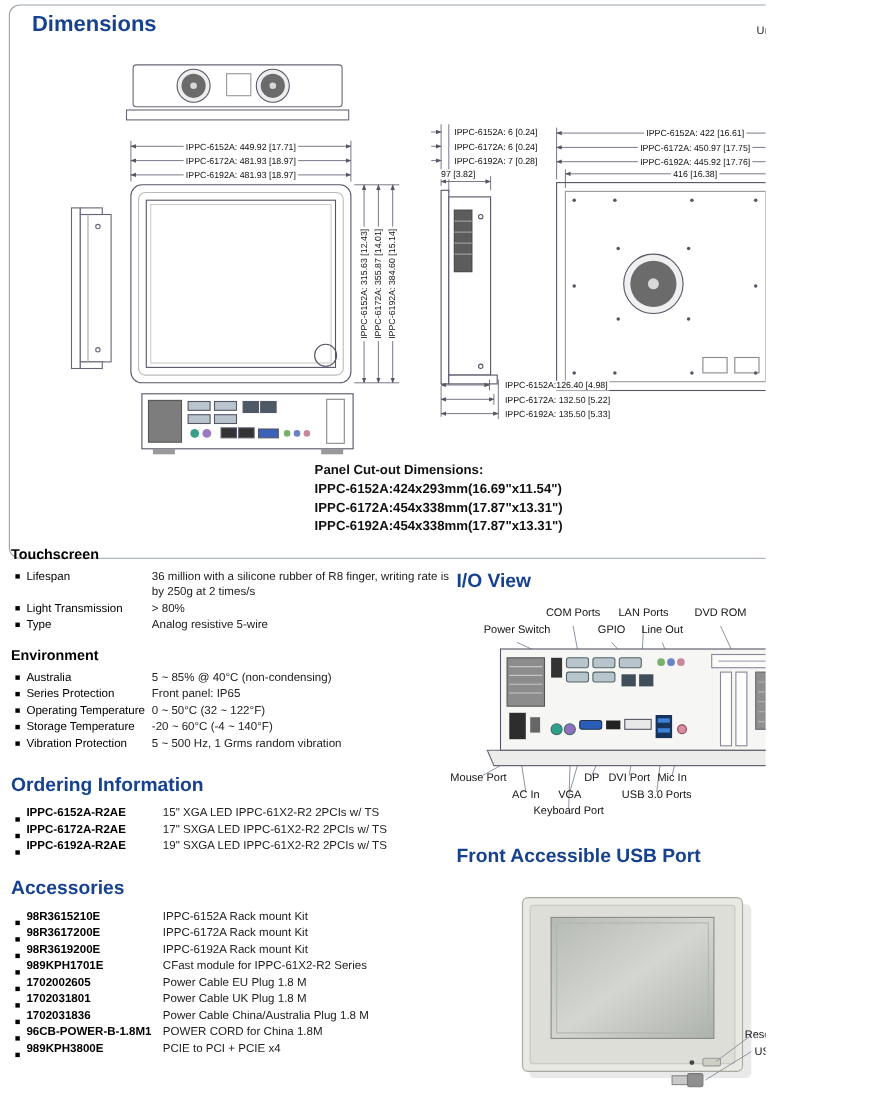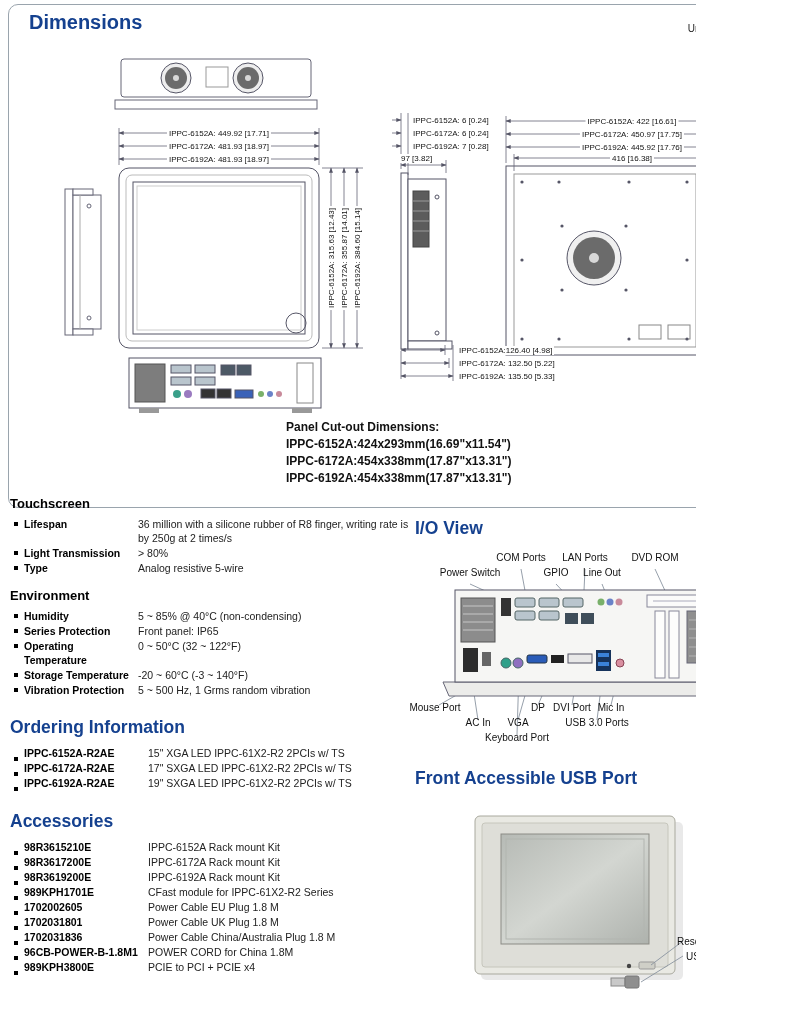--- a/index.html
+++ b/index.html
@@ -22,21 +22,21 @@
   .cutout { position:absolute; left:277px; top:414px; font-size:12px;
             font-weight:bold; color:#111; line-height:17px; }
   
   .left-col { position:absolute; left:10px; top:496px; width:400px; }
   .h-black { margin:0 0 6px 0; font-size:13px; font-weight:bold; color:#000; }
   .h-black.mt { margin-top:13px; }
   .h-blue { margin:20px 0 8px 0; font-size:17.5px; font-weight:bold; color:#15418f; }
   .spec-row { display:flex; align-items:flex-start; font-size:10.5px;
               line-height:14px; margin-bottom:1px; color:#222; }
   .bullet { flex:none; width:4px; height:4px; background:#000; margin:5px 6px 0 4px; }
-  .spec-label { flex:none; width:114px; font-weight:bold; color:#000; }
+  .spec-label { flex:none; width:114px; font-weight:normal; color:#000; }
   .spec-value { flex:1; }
   .part-row { display:flex; align-items:flex-end; font-size:10.5px;
               line-height:15px; color:#222; }
   .part { flex:none; width:124px; font-weight:bold; color:#000; }
   .desc { flex:1; }
   
   .right-col { position:absolute; left:415px; top:518px; width:370px; height:496px; }
   .h-blue-abs { position:absolute; left:0; margin:0; font-size:17.5px;
                 font-weight:bold; color:#15418f; }
   .io-diagram { position:absolute; left:0; top:32px; width:370px; height:214px; }
@@ -254,37 +254,37 @@
     </div>
     <div class="spec-row">
       <span class="bullet"></span>
       <span class="spec-label">Type</span>
       <span class="spec-value">Analog resistive 5-wire</span>
     </div>
 
     <h3 class="h-black mt">Environment</h3>
     <div class="spec-row">
       <span class="bullet"></span>
-      <span class="spec-label">Humidity</span>
+      <span class="spec-label">Australia</span>
       <span class="spec-value">5 ~ 85% @ 40°C (non-condensing)</span>
     </div>
     <div class="spec-row">
       <span class="bullet"></span>
       <span class="spec-label">Series Protection</span>
       <span class="spec-value">Front panel: IP65</span>
     </div>
     <div class="spec-row">
       <span class="bullet"></span>
       <span class="spec-label">Operating Temperature</span>
       <span class="spec-value">0 ~ 50°C (32 ~ 122°F)</span>
     </div>
     <div class="spec-row">
       <span class="bullet"></span>
       <span class="spec-label">Storage Temperature</span>
-      <span class="spec-value">-20 ~ 60°C (-3 ~ 140°F)</span>
+      <span class="spec-value">-20 ~ 60°C (-4 ~ 140°F)</span>
     </div>
     <div class="spec-row">
       <span class="bullet"></span>
       <span class="spec-label">Vibration Protection</span>
       <span class="spec-value">5 ~ 500 Hz, 1 Grms random vibration</span>
     </div>
 
     <h2 class="h-blue">Ordering Information</h2>
     <div class="part-row">
       <span class="bullet" style="margin-top:5.5px"></span>

